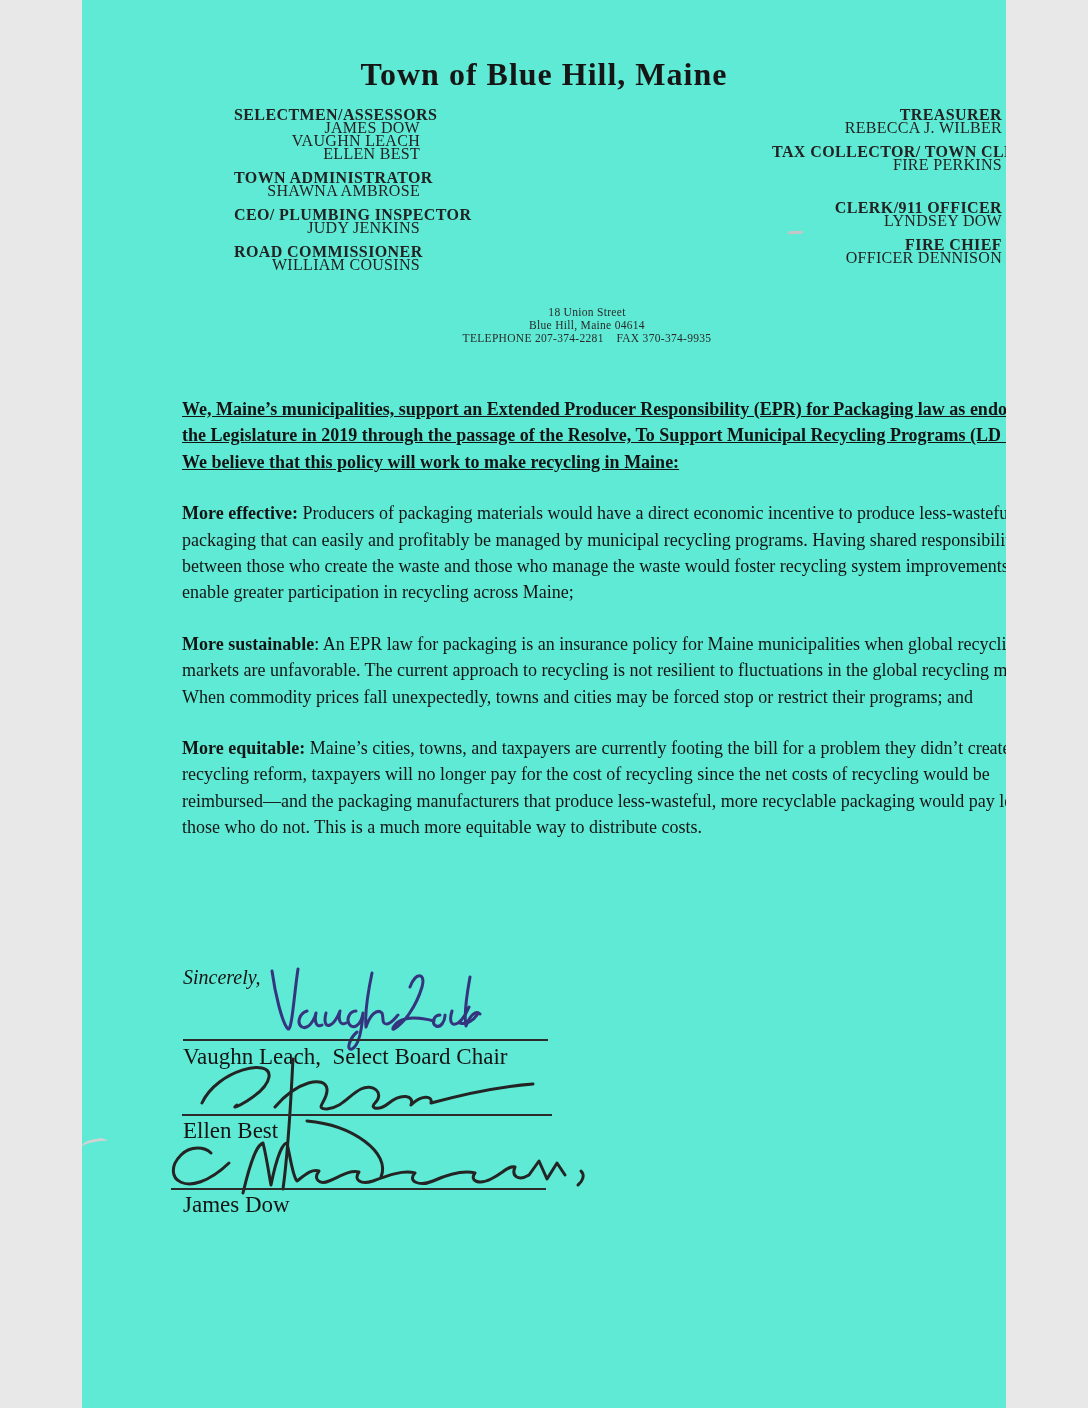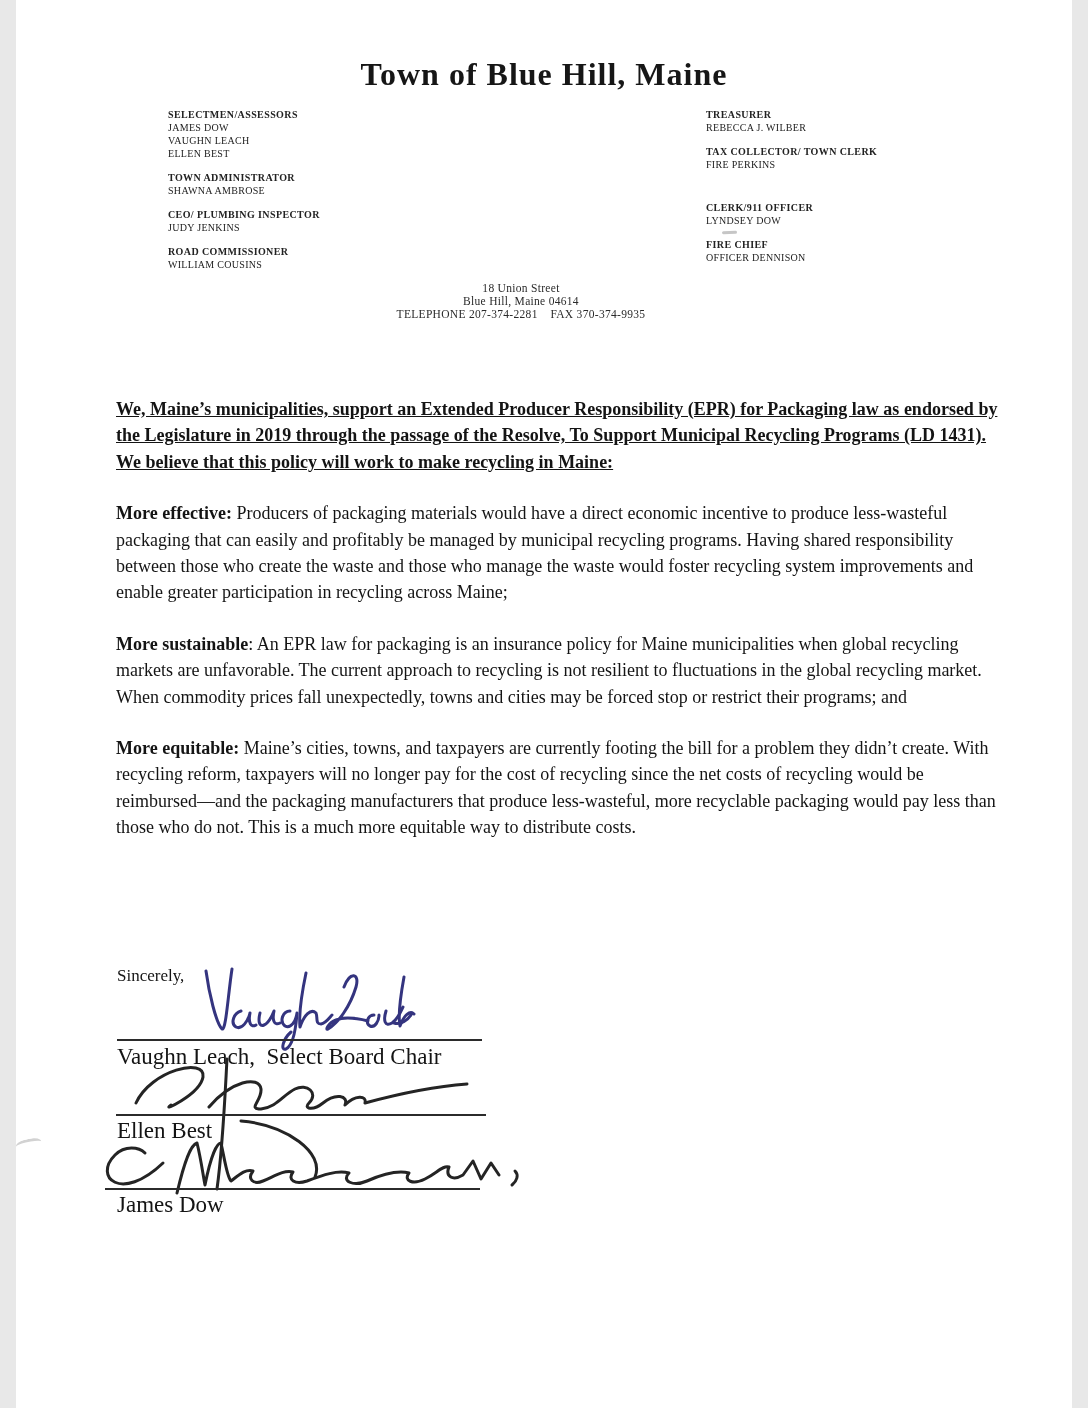--- a/index.html
+++ b/index.html
@@ -1,59 +1,59 @@
 <!DOCTYPE html>
 <html><head>
 <meta charset="utf-8">
 <style>
   html,body{margin:0;padding:0;background:#e8e8e8;}
   .page{
     position:relative;
-    width:1056px;height:1408px;
+    width:924px;height:1408px;
     margin:0 auto;
-    background:#ffffff;
+    background:#5eead4;
     font-family:"Liberation Serif", serif;
     color:#1b1b1b;
     overflow:hidden;
   }
   
   .doc-title{
     position:absolute;top:56px;left:0;width:100%;
     text-align:center;
     font-size:32px;font-weight:700;letter-spacing:1px;
     color:#161616;
   }
-  .col{position:absolute;text-align:left;font-size:10px;line-height:13px;color:#222;}
+  .col{position:absolute;text-align:right;font-size:16px;line-height:13px;color:#222;}
   .col-left{left:152px;top:108px;width:186px;}
   .col-center{left:400px;top:110px;width:240px;}
   .col-right{left:690px;top:108px;width:230px;}
   .office{margin-bottom:11px;}
   .office.gap-lg{margin-bottom:30px;}
   .office .role{font-weight:700;letter-spacing:0.4px;white-space:nowrap;}
   .office .name{font-weight:400;letter-spacing:0.3px;white-space:nowrap;}
   .center-line{white-space:pre;letter-spacing:0.3px;}
   .center-line.second{margin-top:37px;}
   .address{
-    position:absolute;left:280px;top:282px;width:450px;
+    position:absolute;left:280px;top:306px;width:450px;
     text-align:center;font-size:11.5px;line-height:13px;color:#2a2a2a;
     letter-spacing:0.3px;
   }
   .address div{white-space:pre;}
   
   .body-text{
     position:absolute;left:100px;top:396px;width:888px;
     font-size:18px;line-height:26.4px;color:#141414;
   }
   .body-text p{margin:0 0 25px 0;}
   .body-text p.intro{font-weight:700;text-decoration:underline;}
   .lead{font-weight:700;}
   
   .closing{
     position:absolute;left:101px;top:966px;
-    font-size:17px;color:#141414;
+    font-size:20px;color:#141414;font-style:italic;
   }
   .sig-line{position:absolute;height:2px;background:#2b2b2b;}
   .sig-line.l1{left:101px;top:1039px;width:365px;}
   .sig-line.l2{left:100px;top:1114px;width:370px;}
   .sig-line.l3{left:89px;top:1188px;width:375px;}
   .sig-name{
     position:absolute;font-size:23px;color:#141414;white-space:pre;
   }
   .sig-name.n1{left:101px;top:1044px;}
   .sig-name.n2{left:101px;top:1118px;}

